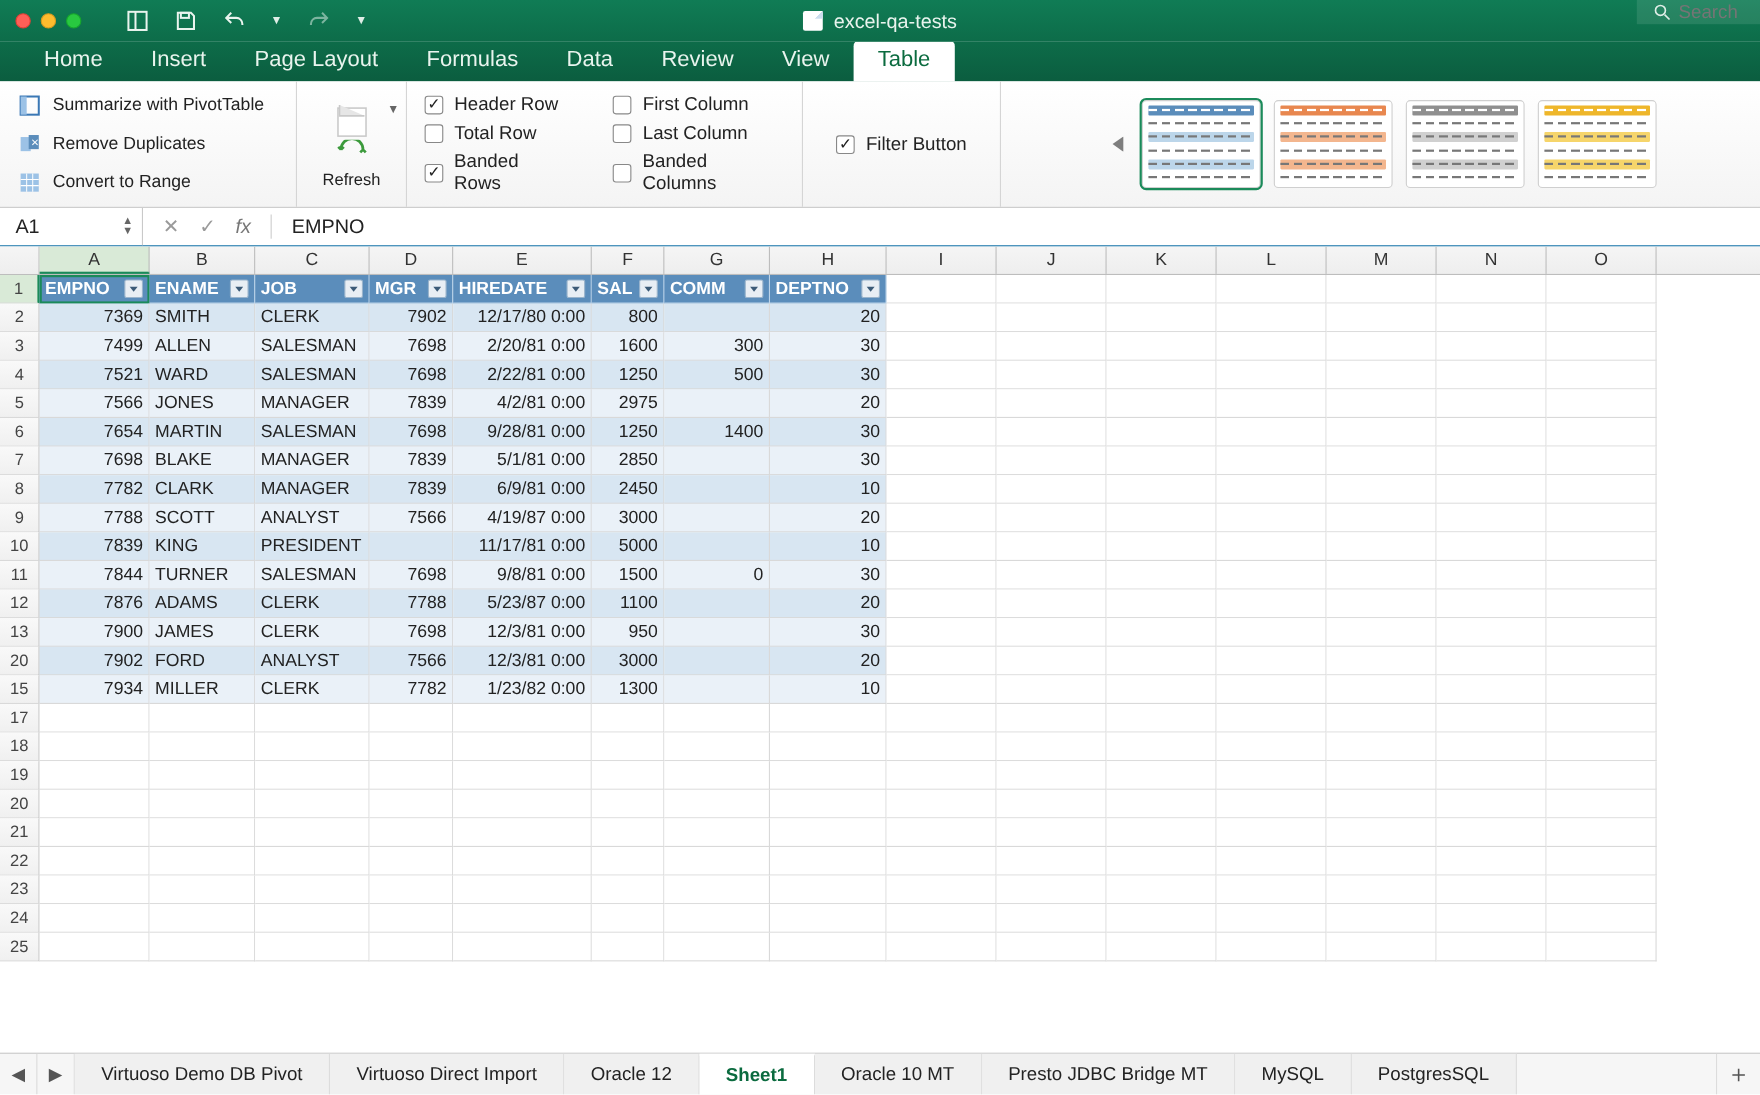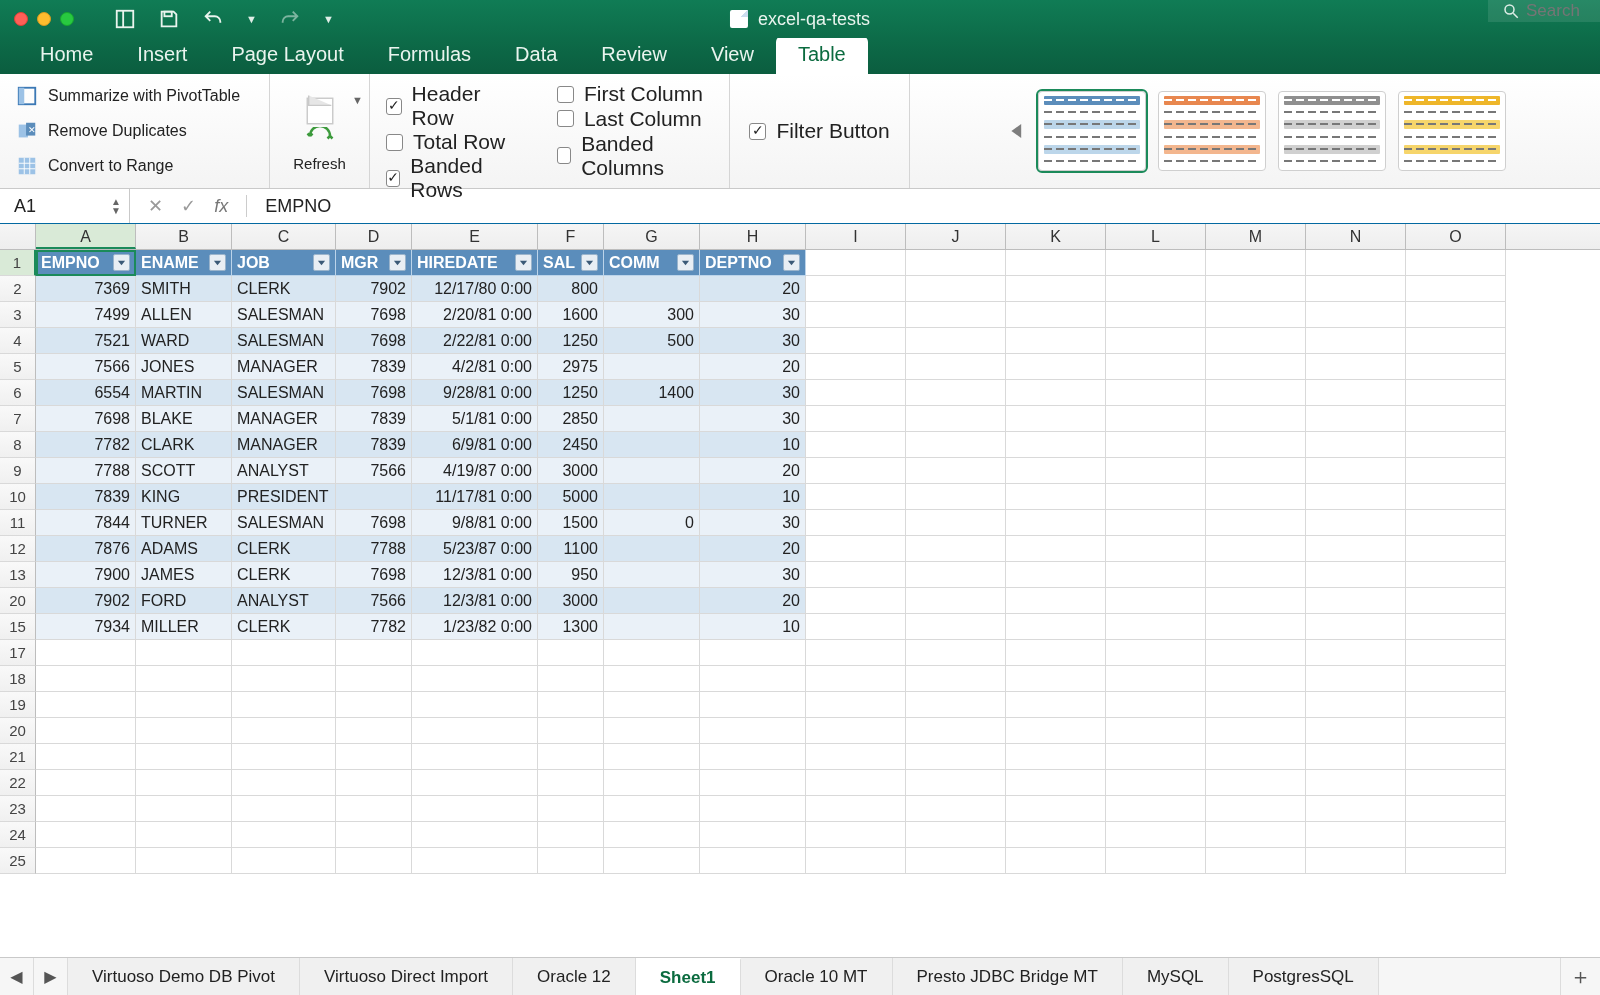--- a/index.html
+++ b/index.html
@@ -34,21 +34,21 @@
   .tablename-label{font-size:16px;color:#333;margin-bottom:6px;}
   .tablename-input{border:1px solid #b7b7b7;border-radius:6px;padding:6px 10px;font-size:17px;width:150px;text-align:center;}
   .grp.tools{ width:270px;}
   .toolrow{display:flex;align-items:center;gap:10px;height:30px;cursor:pointer;}
   .toolrow svg{width:22px;height:22px;}
   .grp.refresh{width:100px;align-items:center;}
   .refresh-ico{width:40px;height:40px;display:flex;align-items:center;justify-content:center;}
   .refresh-label{font-size:15px;margin-top:4px;}
   .grp.opts{width:360px;flex-direction:row;gap:40px;}
   .optcol{display:flex;flex-direction:column;justify-content:space-around;height:100%;}
-  .chk{display:flex;align-items:center;gap:10px;font-size:21px;cursor:pointer;}
+  .chk{display:flex;align-items:center;gap:10px;font-size:17px;cursor:pointer;}
   .chkbox{width:17px;height:17px;border:1px solid #888;border-radius:3px;background:#fff;display:flex;align-items:center;justify-content:center;}
   .chkbox.checked:after{content:"✓";font-size:14px;color:#222;position:relative;top:-1px;}
   .grp.styles{flex:1;flex-direction:row;align-items:center;gap:14px;padding-left:22px;}
   .navtri{width:14px;height:14px;}
   .stylebtn{width:108px;height:80px;border:1px solid #cfcfcf;background:#fff;border-radius:4px;padding:4px 5px;display:flex;flex-direction:column;justify-content:space-between;cursor:pointer;}
   .stylebtn.sel{outline:2px solid #1b8a5a;border-radius:4px;}
   .srow{height:9px;border-radius:1px;}
 
   
   .fbar { height:35px; border-bottom:1px solid #0369a1; display:flex; align-items:center;}
@@ -500,21 +500,21 @@
         <div class="cell wRest"></div>
         <div class="cell wRest"></div>
         <div class="cell wRest"></div>
         <div class="cell wRest"></div>
         <div class="cell wRest"></div>
         <div class="cell wRest"></div>
         <div class="cell wRest"></div>
       </div>
       <div class="datarow">
         <div class="rh">6</div>
-        <div class="cell wA band1 r">6554</div>
+        <div class="cell wA band1 r">7654</div>
         <div class="cell wB band1">MARTIN</div>
         <div class="cell wC band1">SALESMAN</div>
         <div class="cell wD band1 r">7698</div>
         <div class="cell wE band1 r">9/28/81 0:00</div>
         <div class="cell wF band1 r">1250</div>
         <div class="cell wG band1 r">1400</div>
         <div class="cell wH band1 r">30</div>
         <div class="cell wRest"></div>
         <div class="cell wRest"></div>
         <div class="cell wRest"></div>

